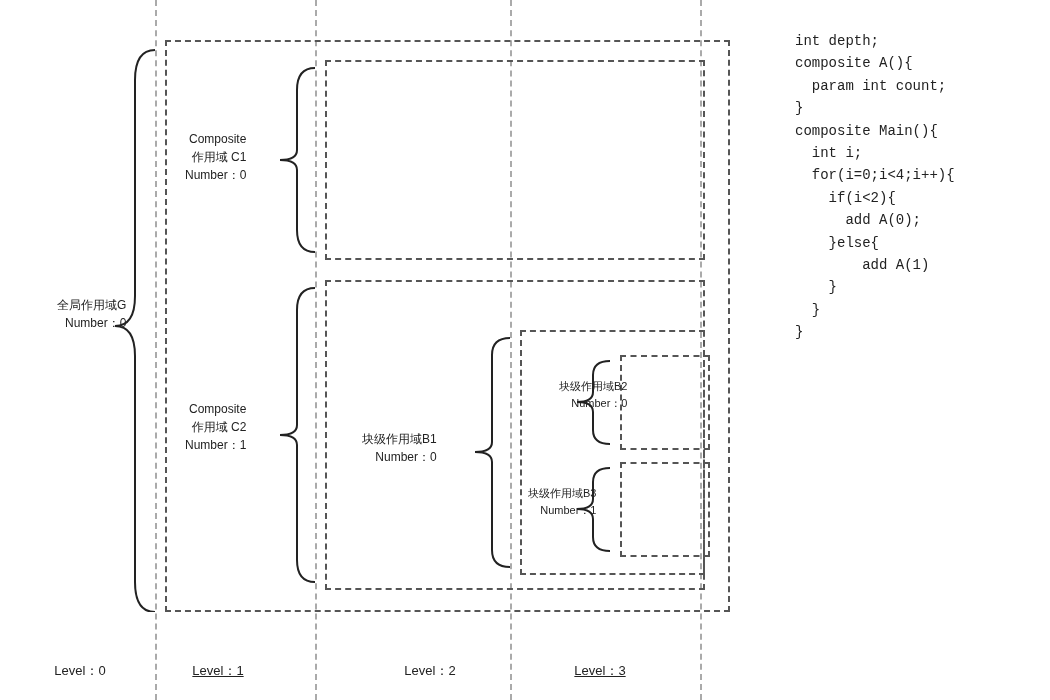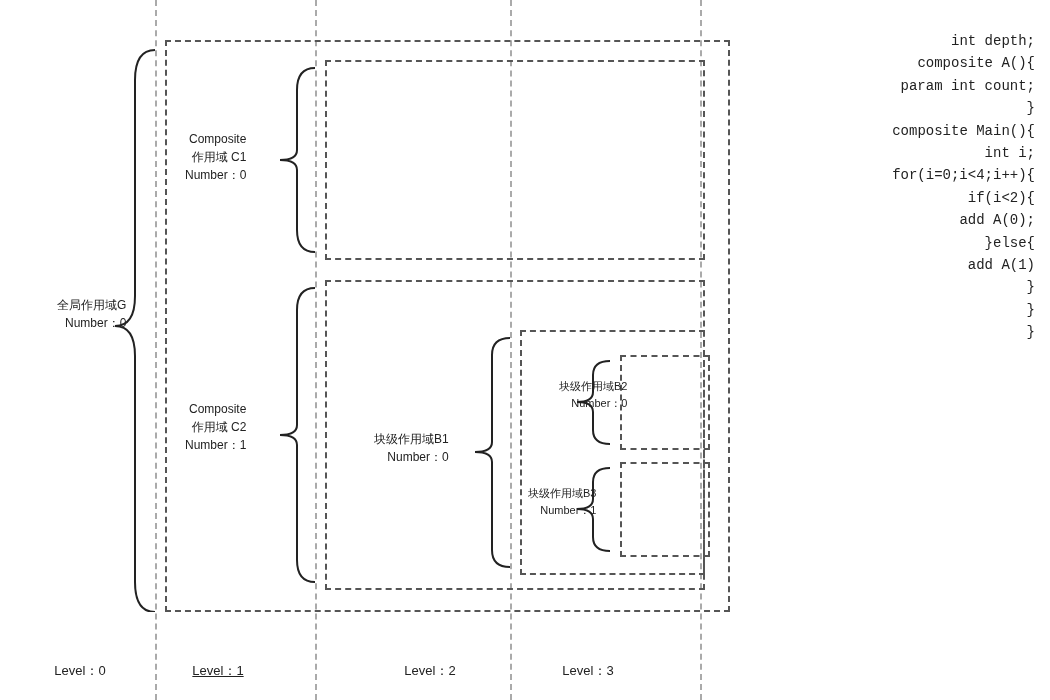--- a/index.html
+++ b/index.html
@@ -58,21 +58,20 @@
       height: 700px;
       padding: 30px 15px;
     }
 
     .code-text {
       font-family: 'Courier New', monospace;
       font-size: 14px;
       color: #222;
       line-height: 1.6;
       white-space: pre;
-      text-align: right;
     }
 
     
     .scope-label {
       position: absolute;
       font-size: 12px;
       color: #222;
       text-align: right;
       line-height: 1.5;
     }
@@ -121,21 +120,21 @@
   </svg>
   <div class="scope-label" style="left:185px; top:400px;">
     <span>Composite</span><br>
     <span>作用域 C2</span><br>
     <span>Number：1</span>
   </div>
 
   <svg class="brace-svg" style="left:460px; top:330px; width:60px; height:245px;">
     <path d="M50,8 Q32,8 32,25 L32,112 Q32,122 15,122 Q32,122 32,132 L32,220 Q32,237 50,237" stroke="#222" stroke-width="2" fill="none"></path>
   </svg>
-  <div class="scope-label" style="left:374px; top:430px;">
+  <div class="scope-label" style="left:362px; top:430px;">
     <span>块级作用域B1</span><br>
     <span>Number：0</span>
   </div>
 
   <svg class="brace-svg" style="left:565px; top:355px; width:55px; height:95px;">
     <path d="M45,6 Q28,6 28,20 L28,37 Q28,47 12,47 Q28,47 28,57 L28,75 Q28,89 45,89" stroke="#222" stroke-width="2" fill="none"></path>
   </svg>
   <div class="scope-label" style="left:528px; top:378px; font-size:11px;margin-left:31px;">
     <span>块级作用域B2</span><br>
     <span>Number：0</span>
@@ -145,21 +144,21 @@
     <path d="M45,6 Q28,6 28,20 L28,37 Q28,47 12,47 Q28,47 28,57 L28,75 Q28,89 45,89" stroke="#222" stroke-width="2" fill="none"></path>
   </svg>
   <div class="scope-label" style="left:528px; top:485px; font-size:11px;">
     <span>块级作用域B3</span><br>
     <span>Number：1</span>
   </div>
 
   <div class="level-label" style="left:80px;">Level：0</div>
   <div class="level-label" style="left:218px;text-decoration:underline;">Level：1</div>
   <div class="level-label" style="left:430px;">Level：2</div>
-  <div class="level-label" style="left:588px;">Level：3</div>
+  <div class="level-label" style="left:600px;text-decoration:underline;">Level：3</div>
 
 </div>
 
 <div class="code-panel">
   <pre class="code-text">int depth;
 composite A(){
   param int count;
 }
 composite Main(){
   int i;

